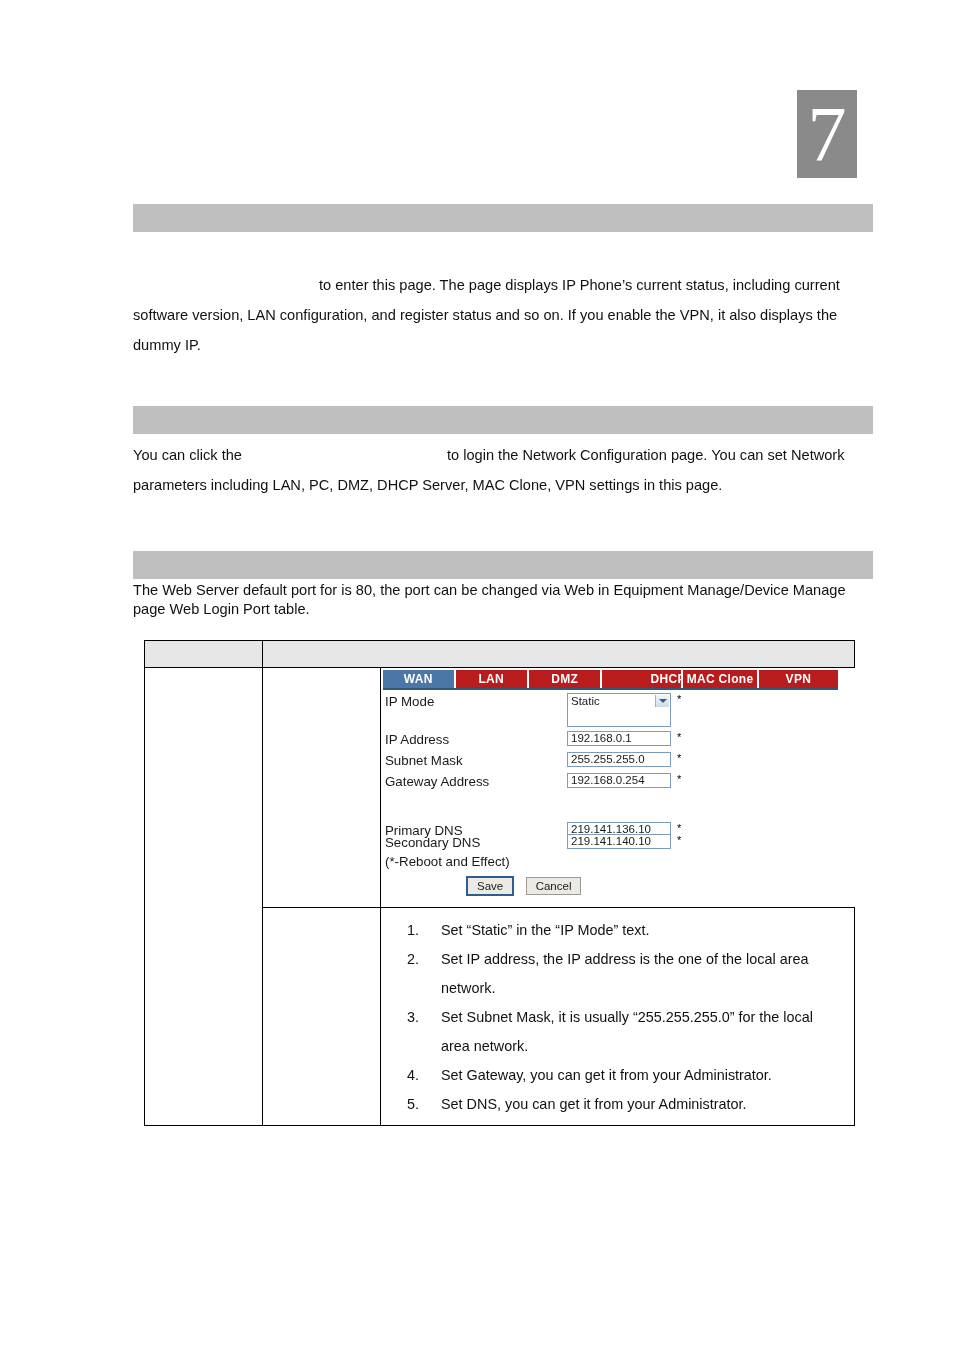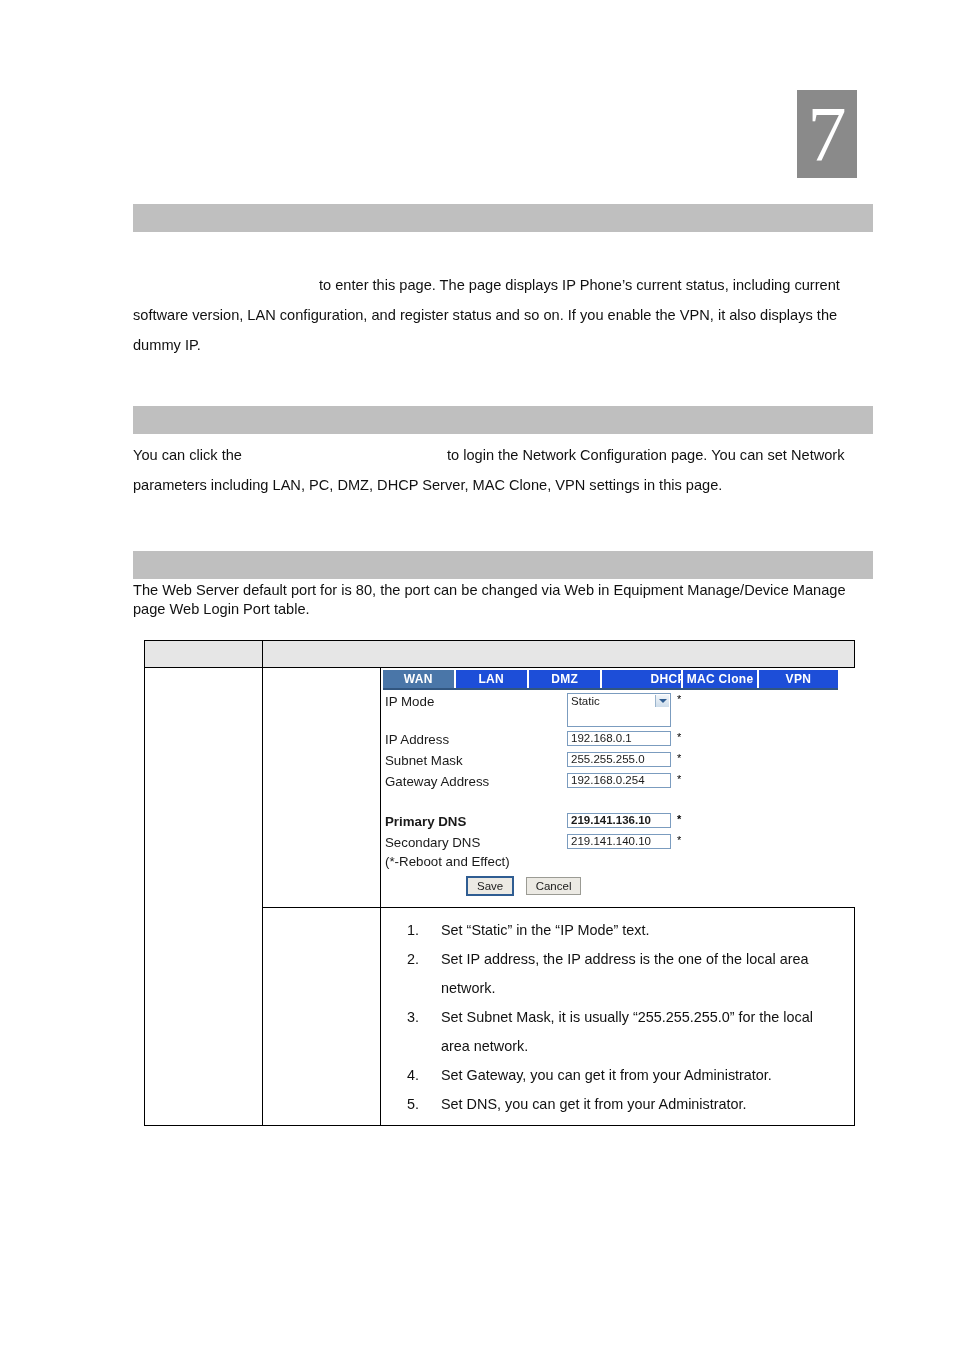--- a/index.html
+++ b/index.html
@@ -133,21 +133,21 @@
     display: flex;
     border-bottom: 2px solid #32567f;
   }
   .tab {
     height: 18px;
     line-height: 18px;
     text-align: center;
     color: #ffffff;
     font-size: 12px;
     font-weight: bold;
-    background: #1d4ed8;
+    background: #b91c1c;
     border-right: 2px solid #ffffff;
     box-sizing: border-box;
     letter-spacing: 0.3px;
     overflow: hidden;
     white-space: nowrap;
   }
   .tab.active {
     background: #4a76a8;
   }
   .tab:last-child { border-right: none; }
@@ -362,21 +362,21 @@
             <div class="fld">255.255.255.0</div>
             <div class="star">*</div>
           </div>
 
           <div class="form-row" style="top:105px;">
             <div class="form-label">Gateway Address</div>
             <div class="fld">192.168.0.254</div>
             <div class="star">*</div>
           </div>
 
-          <div class="form-row" style="top:145px;font-weight:bold;">
+          <div class="form-row" style="top:154px;">
             <div class="form-label">Primary DNS</div>
             <div class="fld">219.141.136.10</div>
             <div class="star">*</div>
           </div>
 
           <div class="form-row" style="top:166px;">
             <div class="form-label">Secondary DNS</div>
             <div class="fld">219.141.140.10</div>
             <div class="star">*</div>
           </div>

